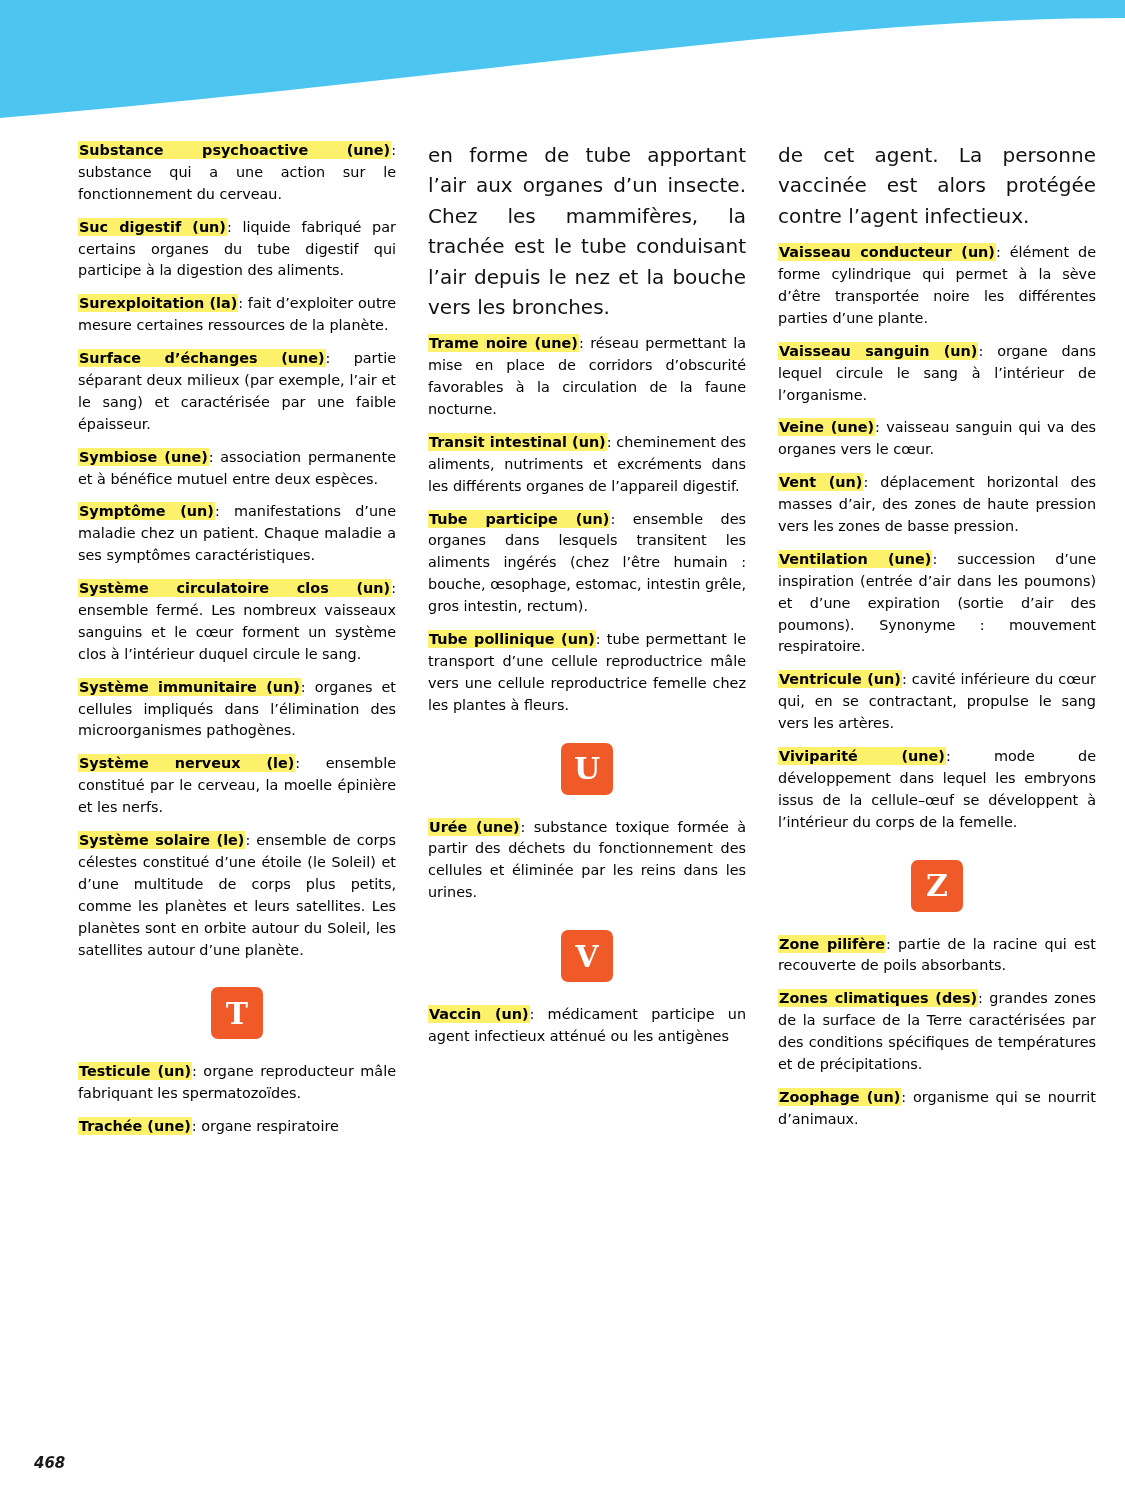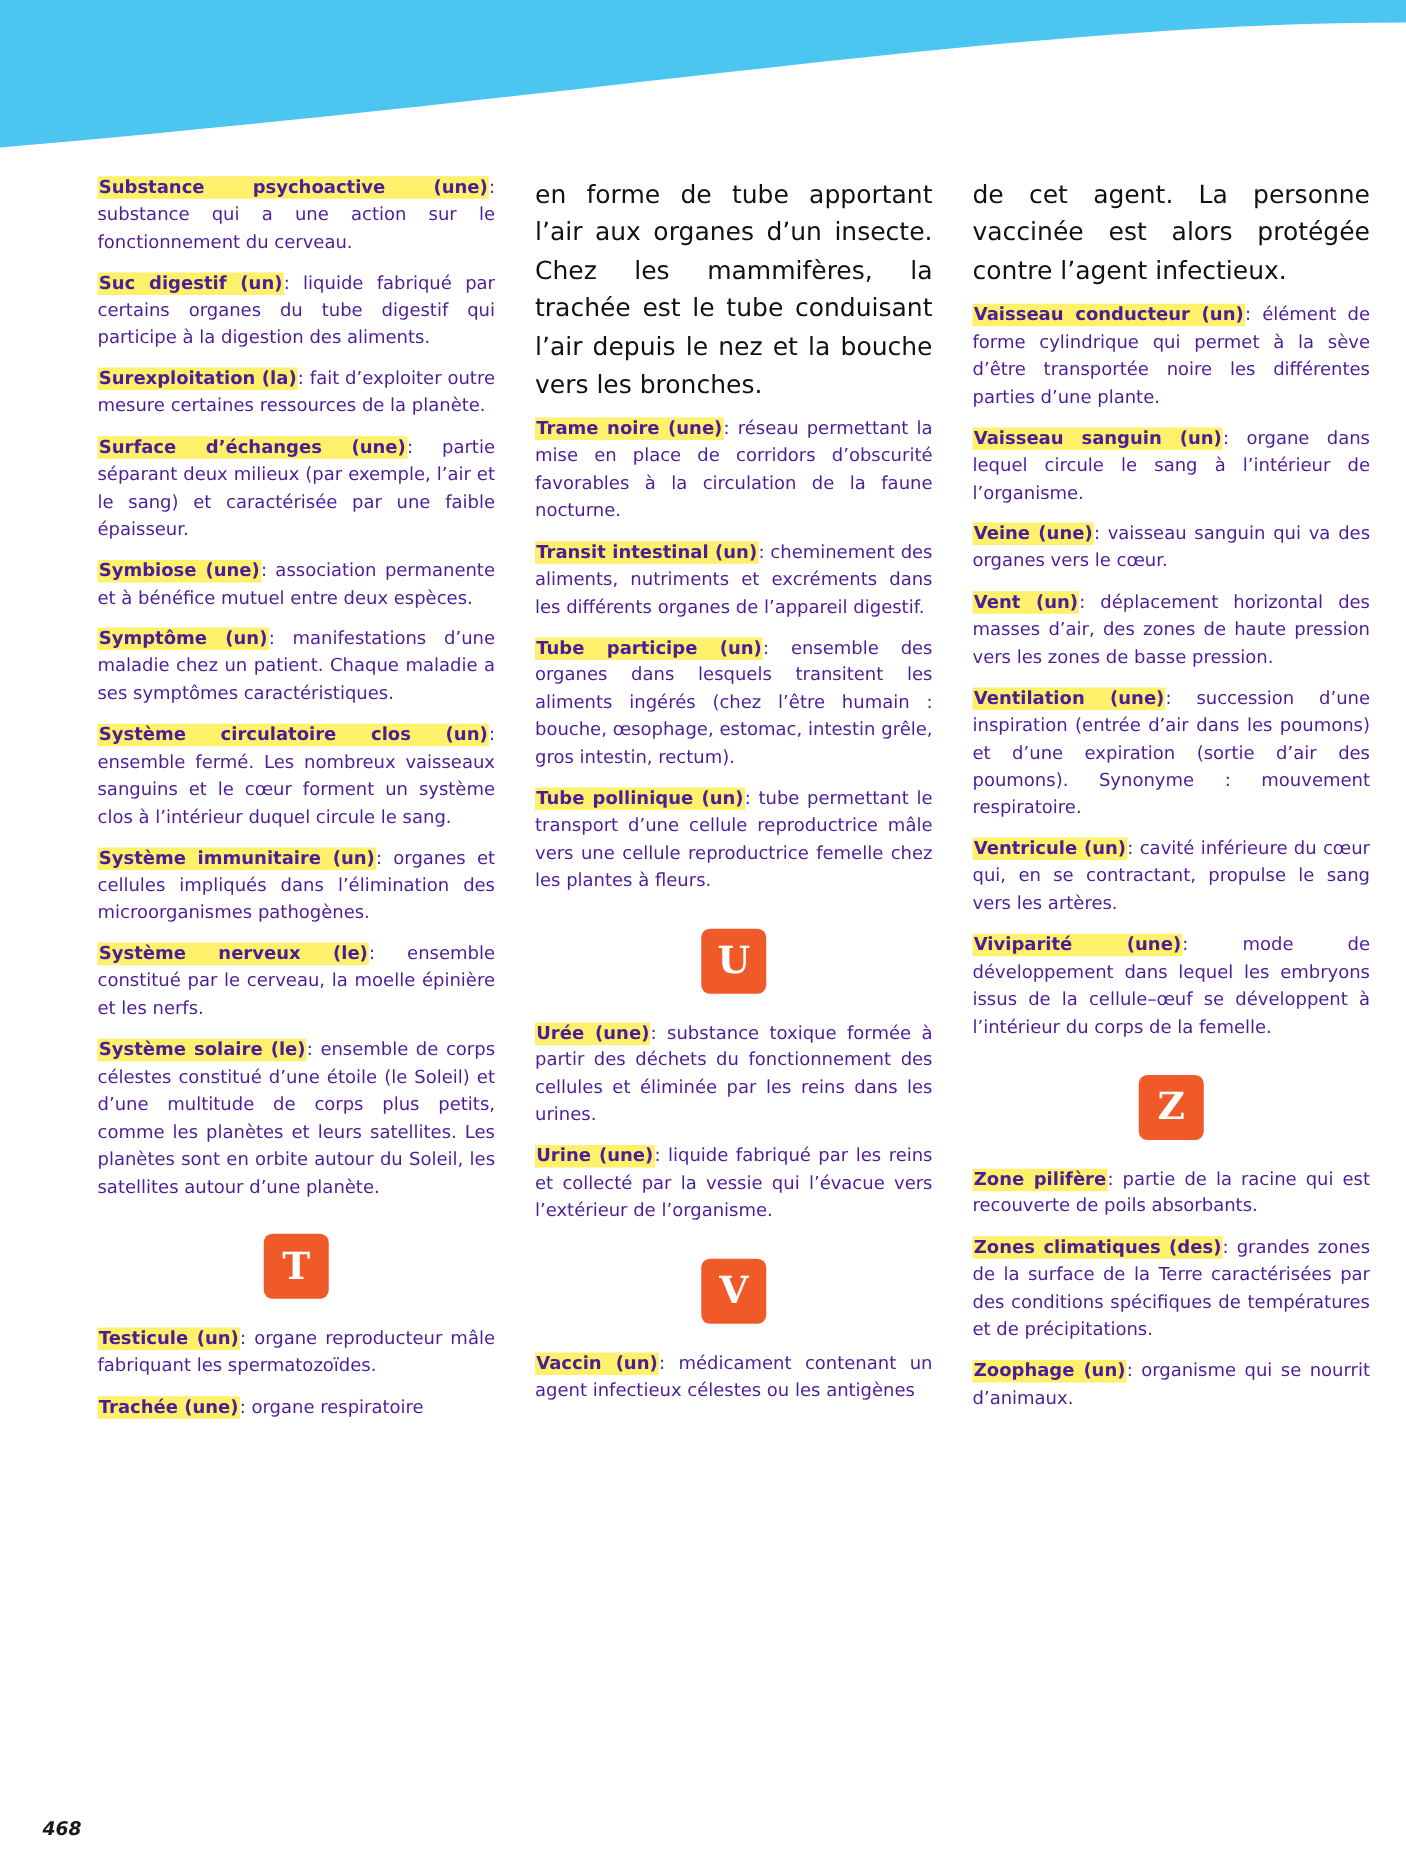--- a/index.html
+++ b/index.html
@@ -34,21 +34,21 @@
     gap: 32px;
     align-items: flex-start;
   }
   .col {
     width: 318px;
     flex: 0 0 318px;
   }
   .entry {
     font-size: 14.4px;
     line-height: 1.52;
-    color: #4c1d95;
+    color: #000000;
     text-align: justify;
     margin: 0 0 11px 0;
     hyphens: auto;
   }
   .term {
     font-weight: bold;
     background: #fdf06a;
     padding: 1px 1px;
     box-decoration-break: clone;
     -webkit-box-decoration-break: clone;
@@ -119,25 +119,24 @@
     <div class="col" id="column-2">
         <p class="plain">en forme de tube apportant l’air aux organes d’un insecte. Chez les mammifères, la trachée est le tube conduisant l’air depuis le nez et la bouche vers les bronches.</p>
         <p class="entry"><span class="term">Trame noire (une)</span><span>: réseau permettant la mise en place de corridors d’obscurité favorables à la circulation de la faune nocturne.</span></p>
         <p class="entry"><span class="term">Transit intestinal (un)</span><span>: cheminement des aliments, nutriments et excréments dans les différents organes de l’appareil digestif.</span></p>
         <p class="entry"><span class="term">Tube participe (un)</span><span>: ensemble des organes dans lesquels transitent les aliments ingérés (chez l’être humain : bouche, œsophage, estomac, intestin grêle, gros intestin, rectum).</span></p>
         <p class="entry"><span class="term">Tube pollinique (un)</span><span>: tube permettant le transport d’une cellule reproductrice mâle vers une cellule reproductrice femelle chez les plantes à fleurs.</span></p>
         <div class="letter-wrap">
           <div class="letter-badge">U</div>
         </div>
         <p class="entry"><span class="term">Urée (une)</span><span>: substance toxique formée à partir des déchets du fonctionnement des cellules et éliminée par les reins dans les urines.</span></p>
-        <p class="entry"><span class="term">Urine (une)</span><span>: liquide fabriqué par les reins et collecté par la vessie qui l’évacue vers l’extérieur de l’organisme.</span></p>
         <div class="letter-wrap">
           <div class="letter-badge">V</div>
         </div>
-        <p class="entry"><span class="term">Vaccin (un)</span><span>: médicament contenant un agent infectieux célestes ou les antigènes</span></p>
+        <p class="entry"><span class="term">Vaccin (un)</span><span>: médicament participe un agent infectieux atténué ou les antigènes</span></p>
       </div>
     <div class="col" id="column-3">
         <p class="plain">de cet agent. La personne vaccinée est alors protégée contre l’agent infectieux.</p>
         <p class="entry"><span class="term">Vaisseau conducteur (un)</span><span>: élément de forme cylindrique qui permet à la sève d’être transportée noire les différentes parties d’une plante.</span></p>
         <p class="entry"><span class="term">Vaisseau sanguin (un)</span><span>: organe dans lequel circule le sang à l’intérieur de l’organisme.</span></p>
         <p class="entry"><span class="term">Veine (une)</span><span>: vaisseau sanguin qui va des organes vers le cœur.</span></p>
         <p class="entry"><span class="term">Vent (un)</span><span>: déplacement horizontal des masses d’air, des zones de haute pression vers les zones de basse pression.</span></p>
         <p class="entry"><span class="term">Ventilation (une)</span><span>: succession d’une inspiration (entrée d’air dans les poumons) et d’une expiration (sortie d’air des poumons). Synonyme : mouvement respiratoire.</span></p>
         <p class="entry"><span class="term">Ventricule (un)</span><span>: cavité inférieure du cœur qui, en se contractant, propulse le sang vers les artères.</span></p>
         <p class="entry"><span class="term">Viviparité (une)</span><span>: mode de développement dans lequel les embryons issus de la cellule–œuf se développent à l’intérieur du corps de la femelle.</span></p>

